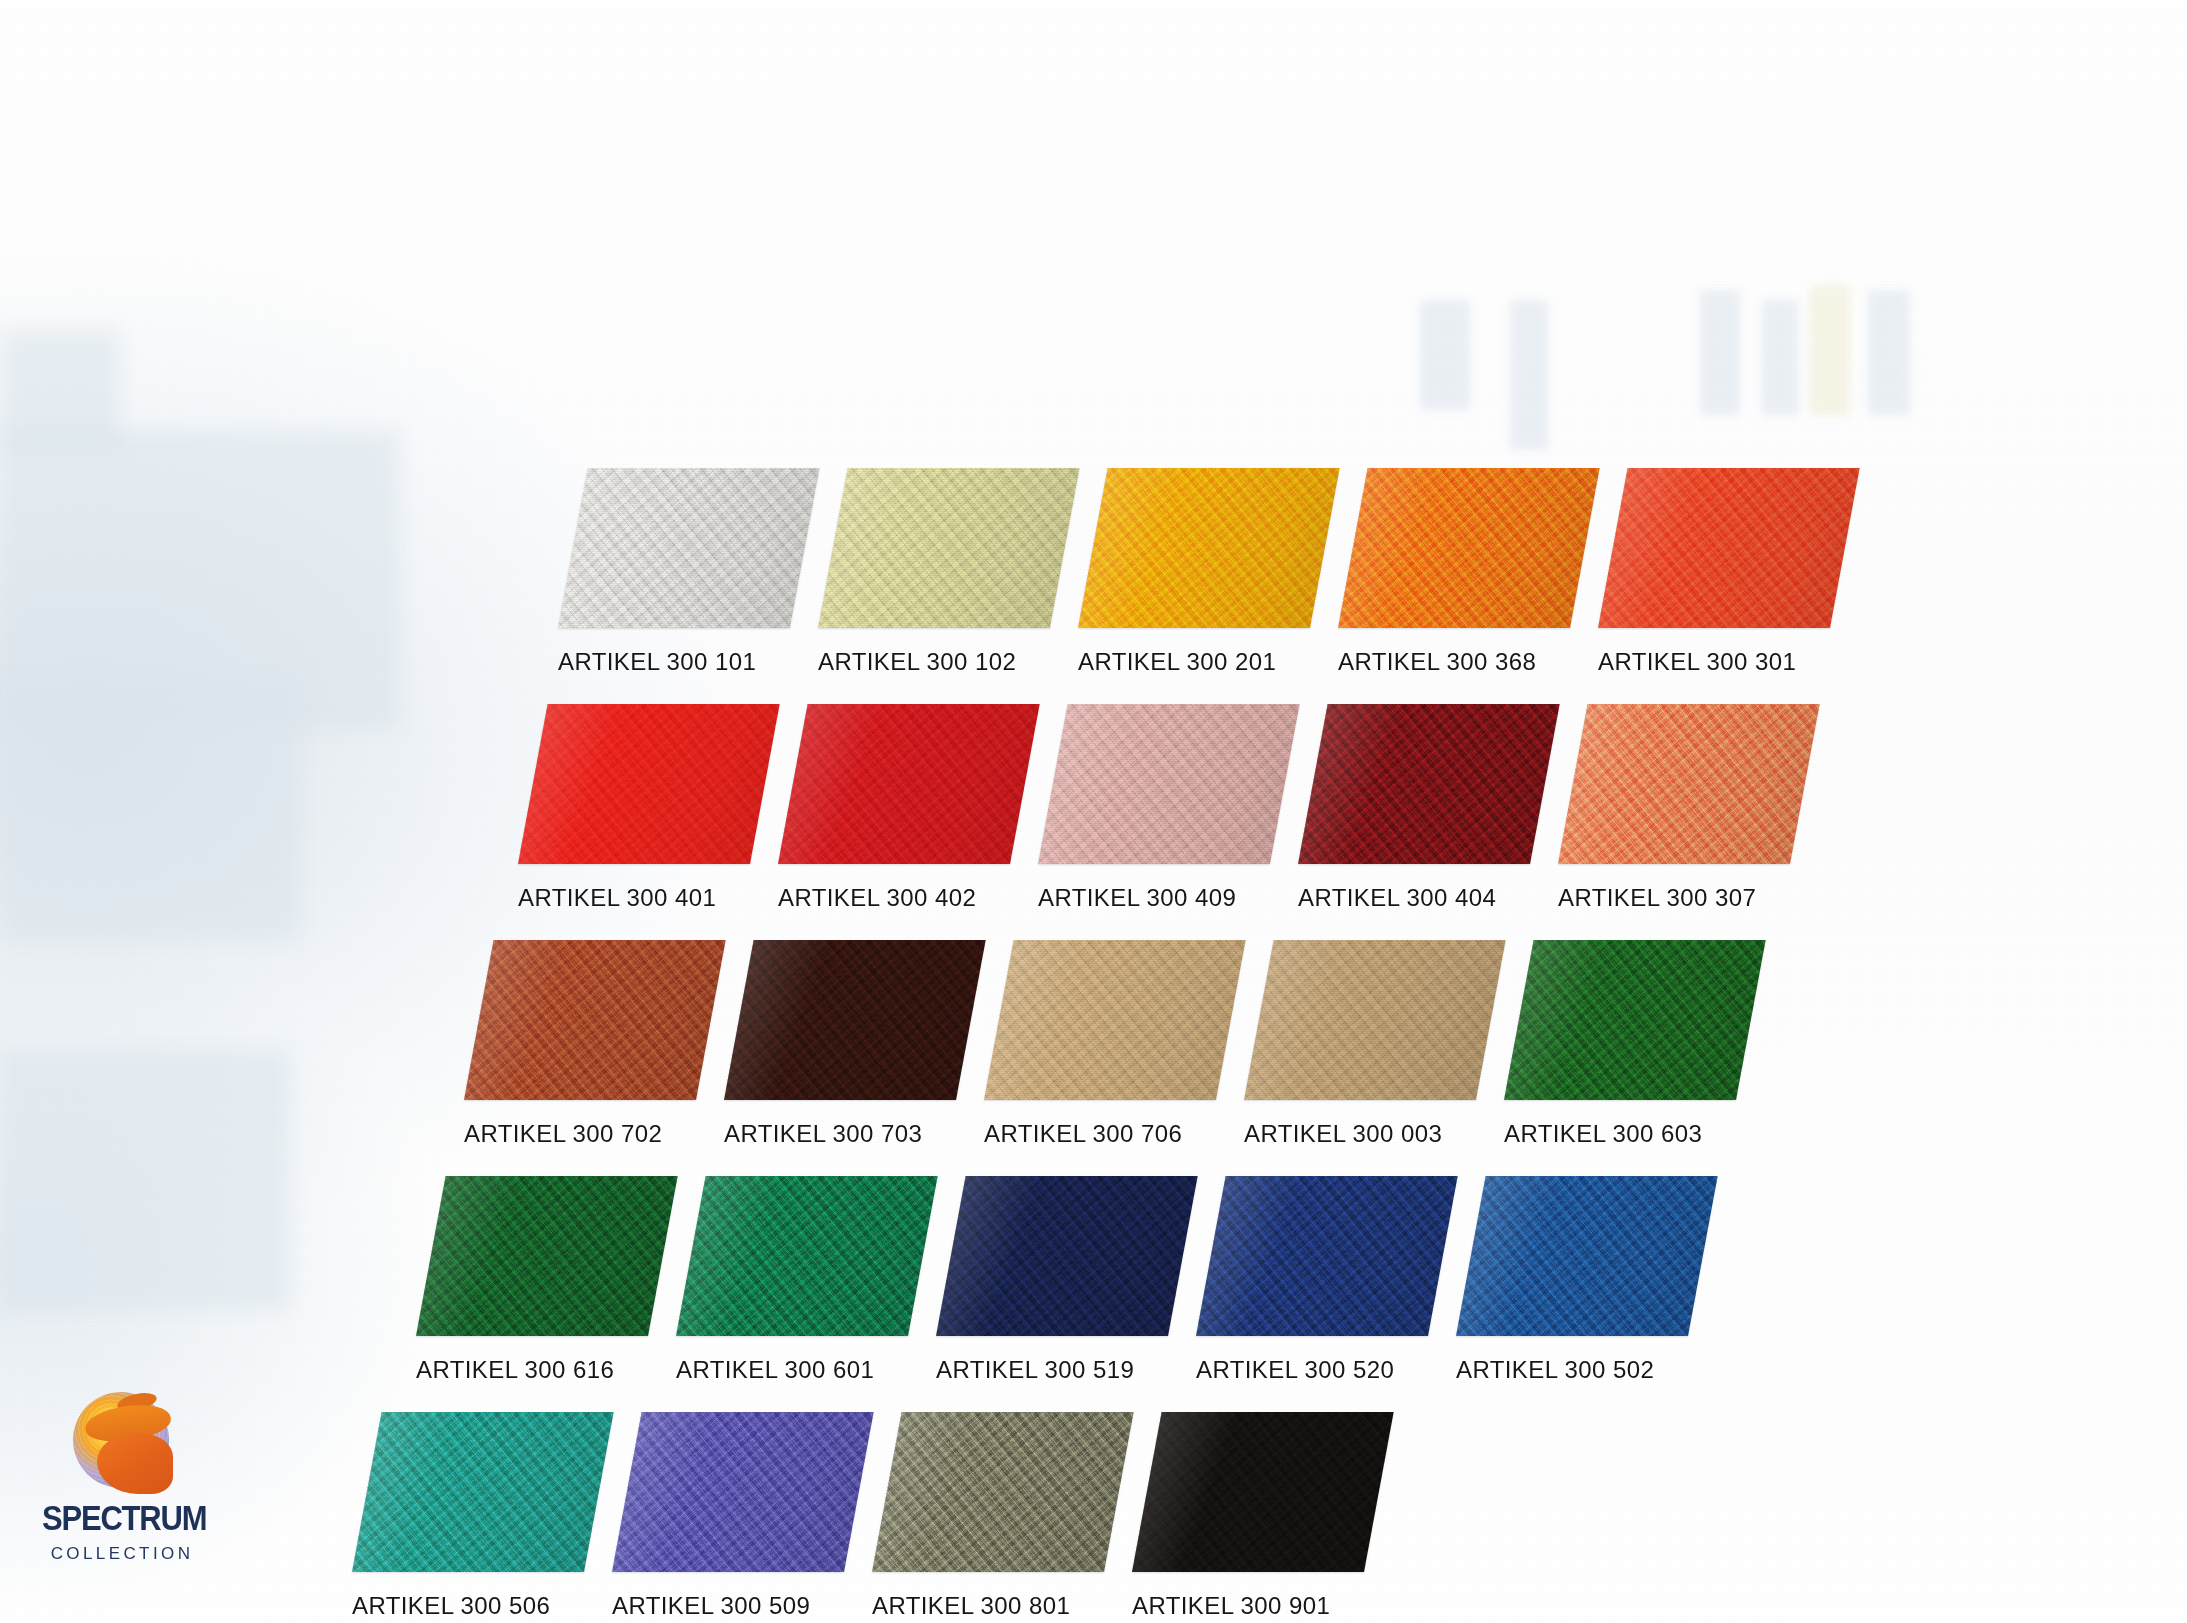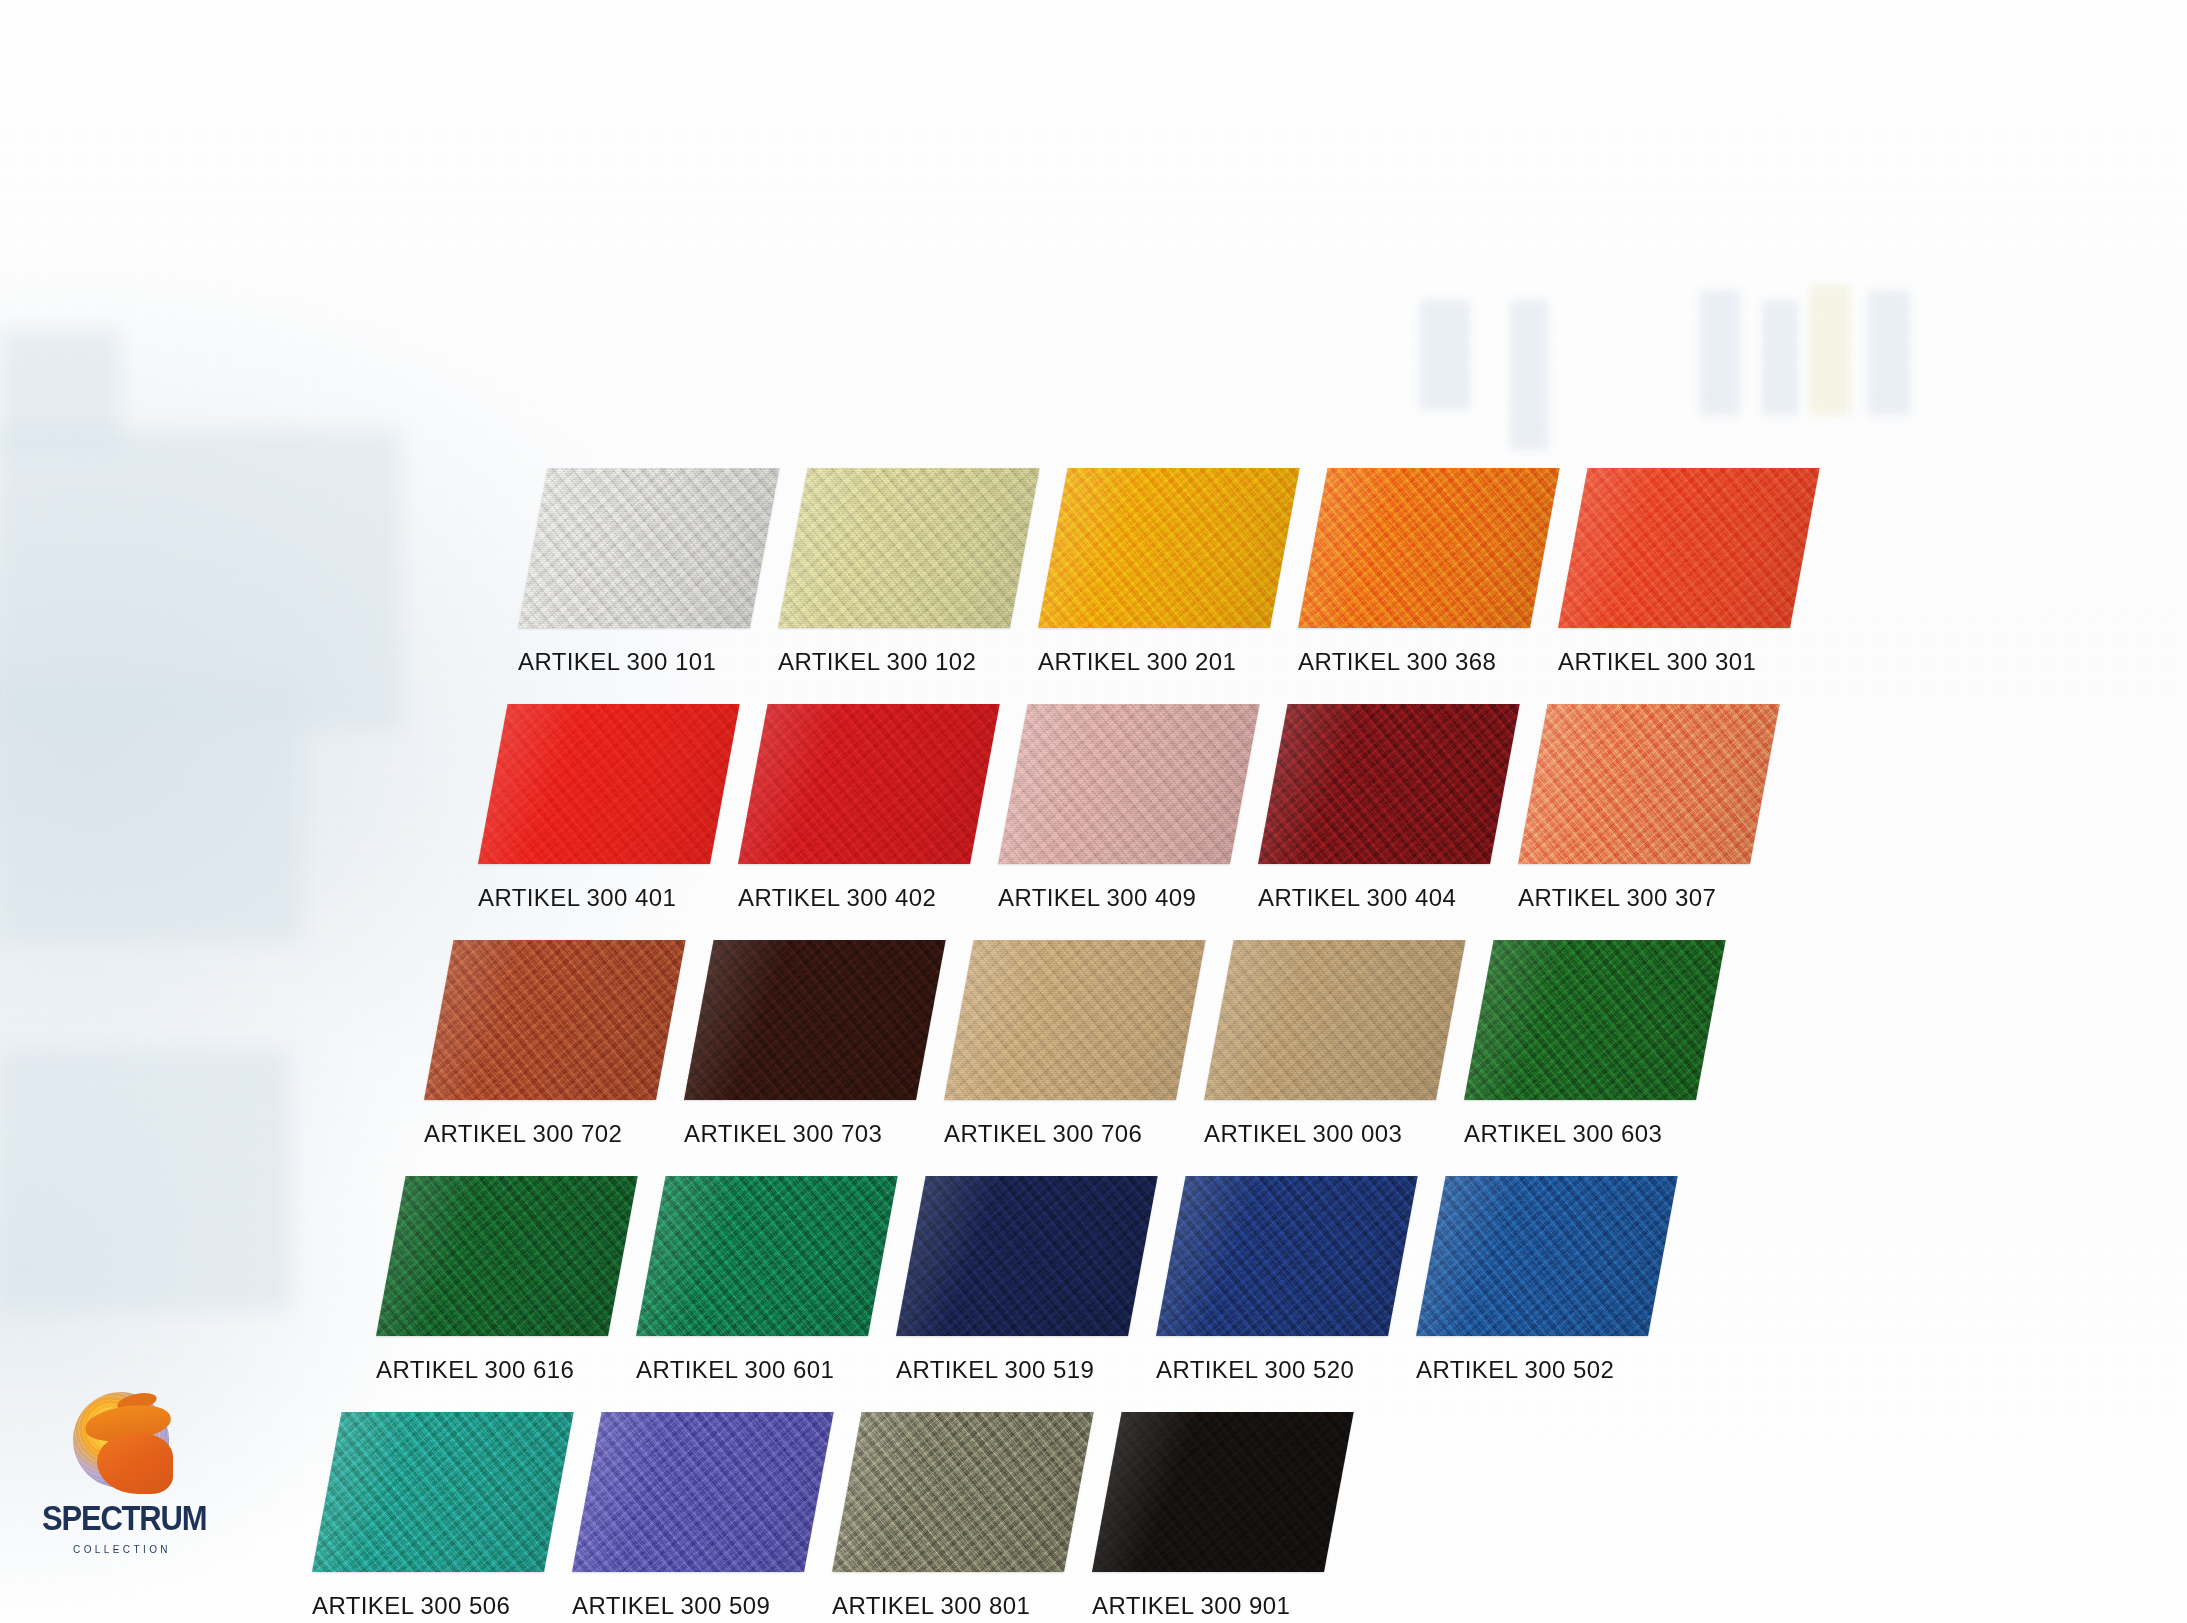--- a/index.html
+++ b/index.html
@@ -46,20 +46,21 @@
     position: absolute;
     background: rgba(205,218,230,.40);
     filter: blur(5px);
   }
   .ghost-bar.warm { background: rgba(232,228,190,.38); }
 
   
   .rows {
     position: absolute;
     inset: 0;
+    margin-left: 40px;
   }
   .row {
     position: absolute;
     display: flex;
     align-items: flex-start;
   }
   .cell {
     position: relative;
     width: 232px;
     margin-right: 28px;
@@ -185,21 +186,21 @@
   .logo-word {
     font-size: 31px;
     font-weight: bold;
     letter-spacing: -1.2px;
     color: #1e3258;
     text-align: center;
     transform: scaleY(1.12);
     font-family: "Liberation Sans", sans-serif;
   }
   .logo-sub {
-    font-size: 10px;
+    font-size: 17px;
     letter-spacing: 3.4px;
     color: #223a63;
     text-align: center;
     margin-top: 7px;
     font-family: "Liberation Sans", sans-serif;
   }
 </style>
 </head>
 <body>
 

